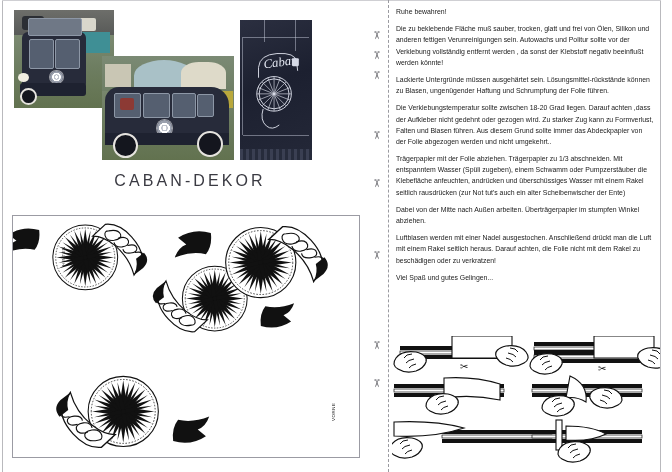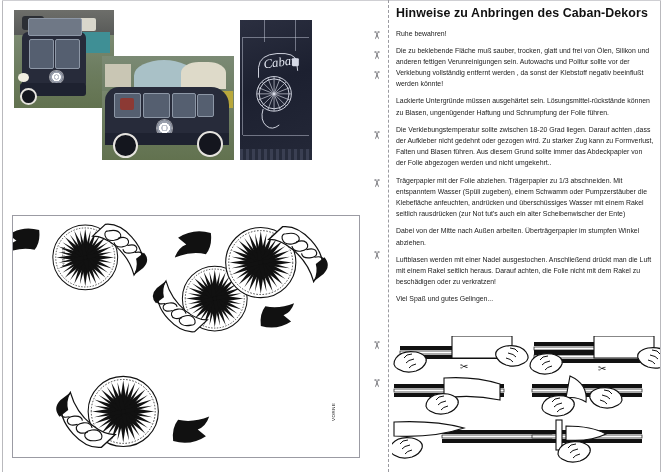--- a/index.html
+++ b/index.html
@@ -172,20 +172,21 @@
         <g fill="#e6eaf4" font-family="Liberation Serif, serif" font-style="italic" font-size="22">
           <text x="30" y="42" transform="rotate(-8 30 42)">Caban</text>
         </g>
         <rect x="78" y="24" width="12" height="14" rx="2" fill="#d5d9e6"></rect>
       </svg>
       <div style="position:absolute;left:0;bottom:0;width:100%;height:8%;background:repeating-linear-gradient(90deg,#3a3f52 0 3px,#262b3b 3px 6px);"></div>
     </div>
   </div>
 
   <div class="titlewrap">
+    <div class="title">CABAN-DEKOR</div>
   </div>
 
   <div class="sheet">
     <svg viewBox="0 0 346 241" style="position:absolute;inset:0;width:100%;height:100%;">
       <defs>
         <g id="burst">
           <circle cx="0" cy="0" r="45" fill="#fff" stroke="#111" stroke-width="1.4"></circle>
           <circle cx="0" cy="0" r="41" fill="none" stroke="#111" stroke-width="1" stroke-dasharray="2 2"></circle>
           <g fill="#111">
             <path d="M0 -40 L5 -6 L0 0 L-5 -6 Z"></path>
@@ -272,21 +273,20 @@
       <g transform="translate(182,236) scale(0.78) rotate(180)">
         <use href="#unit"></use>
       </g>
 
       <text x="52" y="50" font-size="4.4" fill="#111" font-family="Liberation Sans, sans-serif" letter-spacing="0.6" transform="rotate(-90 52 50)">HINTEN</text>
       <text x="322" y="205" font-size="4.4" fill="#111" font-family="Liberation Sans, sans-serif" letter-spacing="0.6" transform="rotate(-90 322 205)">VORNE</text>
     </svg>
   </div>
 
   <div class="instructions">
-    <h1>Hinweise zu Anbringen des Caban-Dekors</h1>
     <p class="lead">Ruhe bewahren!</p>
     <p>Die zu beklebende Fläche muß sauber, trocken, glatt und frei von Ölen, Silikon und anderen fettigen Verunreinigungen sein. Autowachs und Politur sollte vor der Verklebung vollständig entfernt werden , da sonst der Klebstoff negativ beeinflußt werden könnte!</p>
     <p>Lackierte Untergründe müssen ausgehärtet sein. Lösungsmittel-rückstände können zu Blasen, ungenügender Haftung und Schrumpfung der Folie führen.</p>
     <p>Die Verklebungstemperatur sollte zwischen 18-20 Grad liegen. Darauf achten ,dass der Aufkleber nicht gedehnt oder gezogen wird. Zu starker Zug kann zu Formverlust, Falten und Blasen führen. Aus diesem Grund sollte immer das Abdeckpapier von der Folie abgezogen werden und nicht umgekehrt..</p>
     <p>Trägerpapier mit der Folie abziehen. Trägerpapier zu 1/3 abschneiden. Mit entspanntem Wasser (Spüli zugeben), einem Schwamm oder Pumpzerstäuber die Klebefläche anfeuchten, andrücken und überschüssiges Wasser mit einem Rakel seitlich rausdrücken (zur Not tut's auch ein alter Scheibenwischer der Ente)</p>
     <p>Dabei von der Mitte nach Außen arbeiten. Überträgerpapier im stumpfen Winkel abziehen.</p>
     <p>Luftblasen werden mit einer Nadel ausgestochen. Anschließend drückt man die Luft mit einem Rakel seitlich heraus. Darauf achten, die Folie nicht mit dem Rakel zu beschädigen oder zu verkratzen!</p>
     <p>Viel Spaß und gutes Gelingen...</p>
   </div>
 

